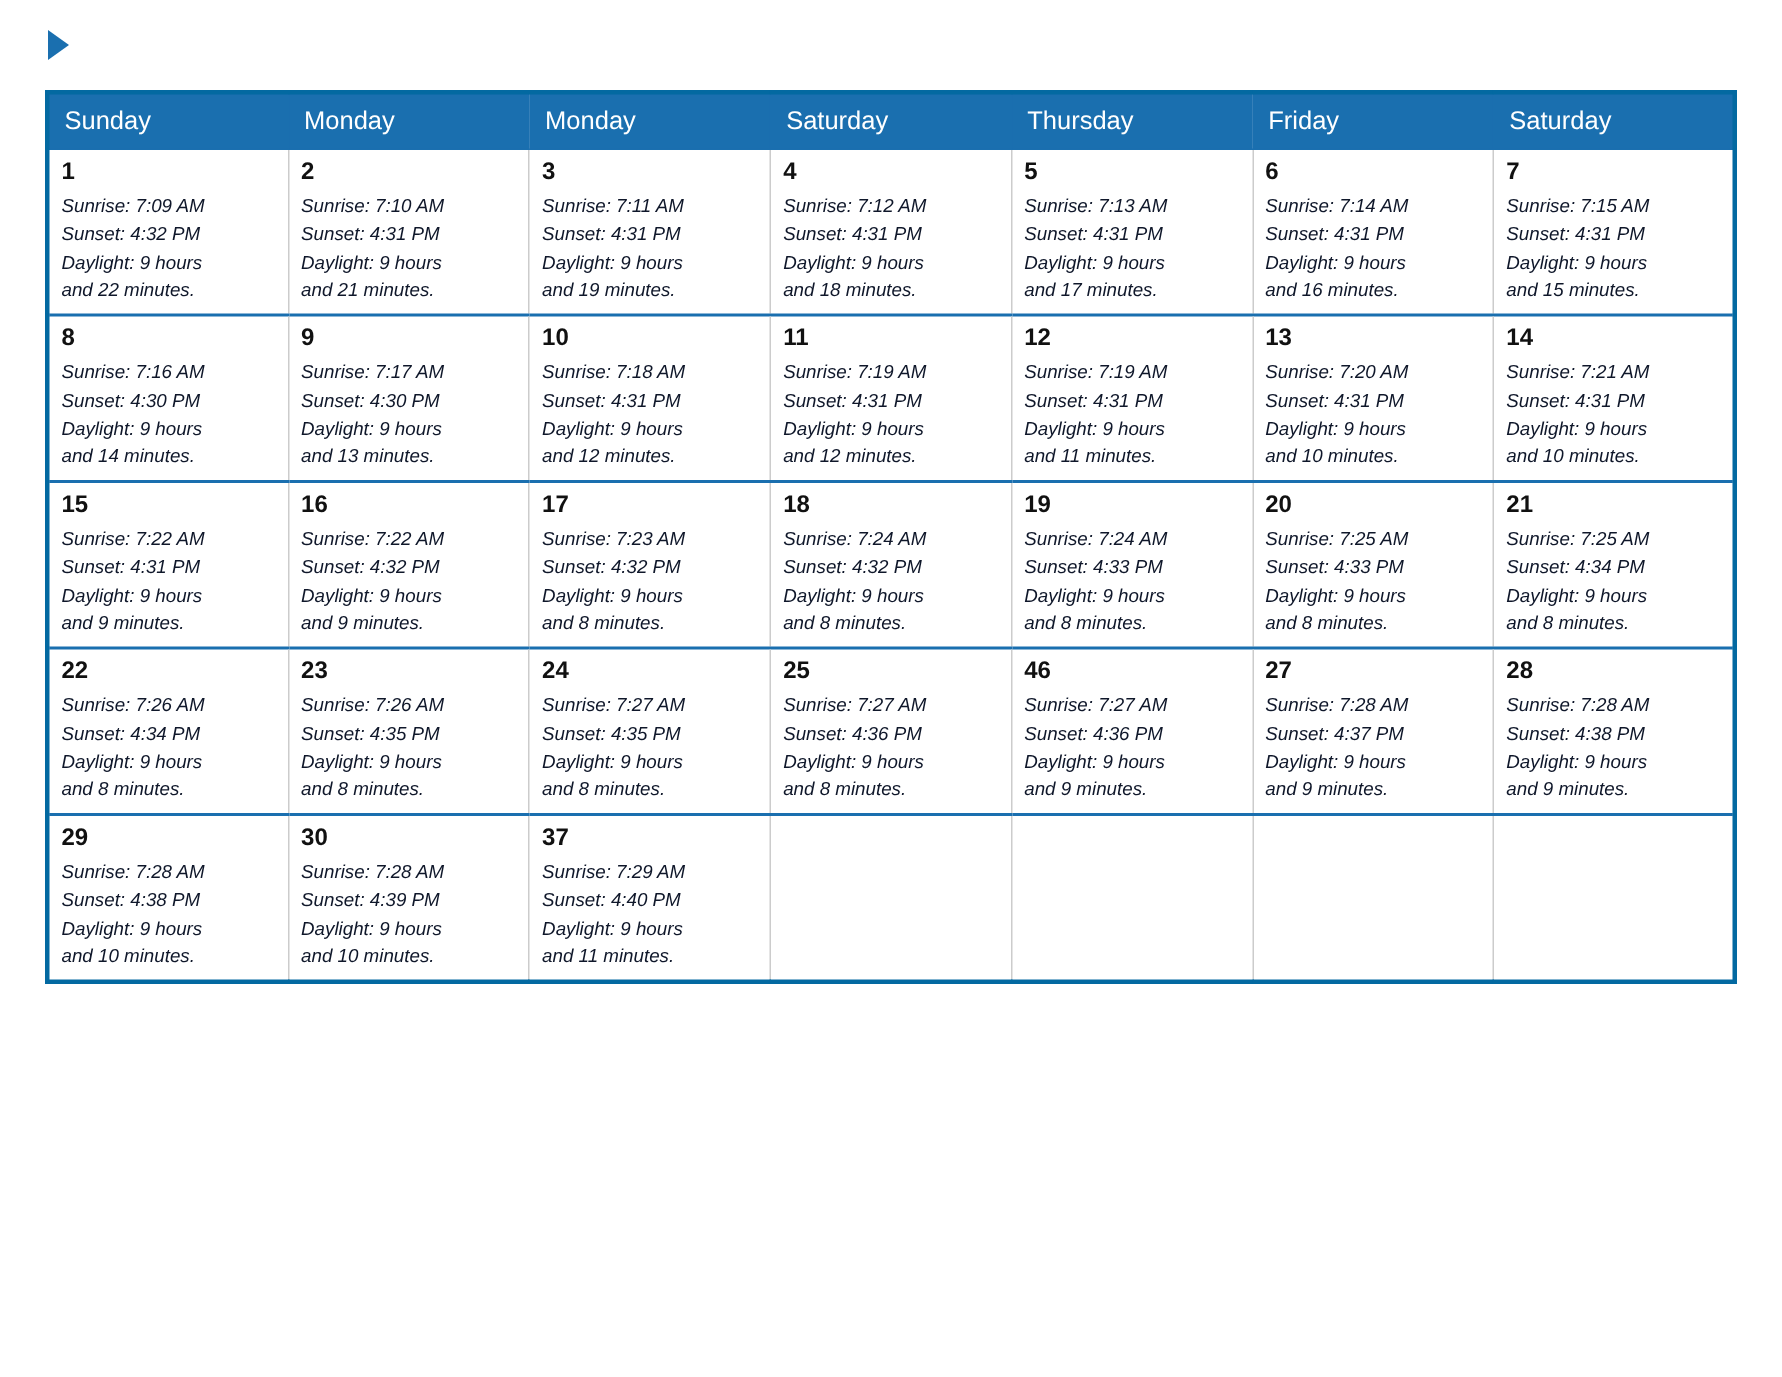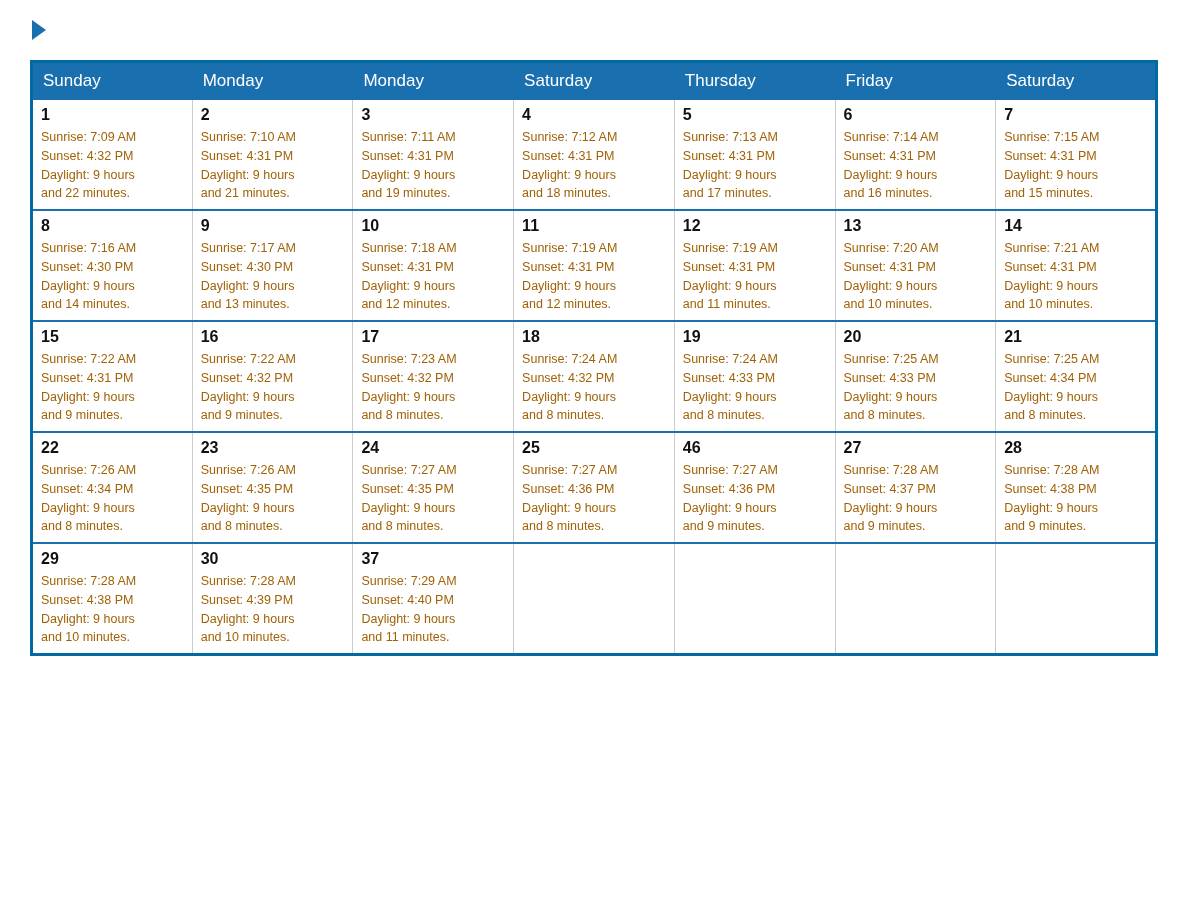--- a/index.html
+++ b/index.html
@@ -88,21 +88,22 @@
     .day-num {
       font-size: 16px;
       font-weight: bold;
       color: #111;
       display: block;
       margin-bottom: 4px;
     }
     .day-info {
       font-size: 12.5px;
       line-height: 1.5;
-      color: #a16207;
+      color: #0f172a;
+      font-style: italic;
     }
     .empty-cell {
       background: #fff;
     }
   </style>
 </head>
 <body>
 
 <div class="header-area">
   <div class="logo-area">

